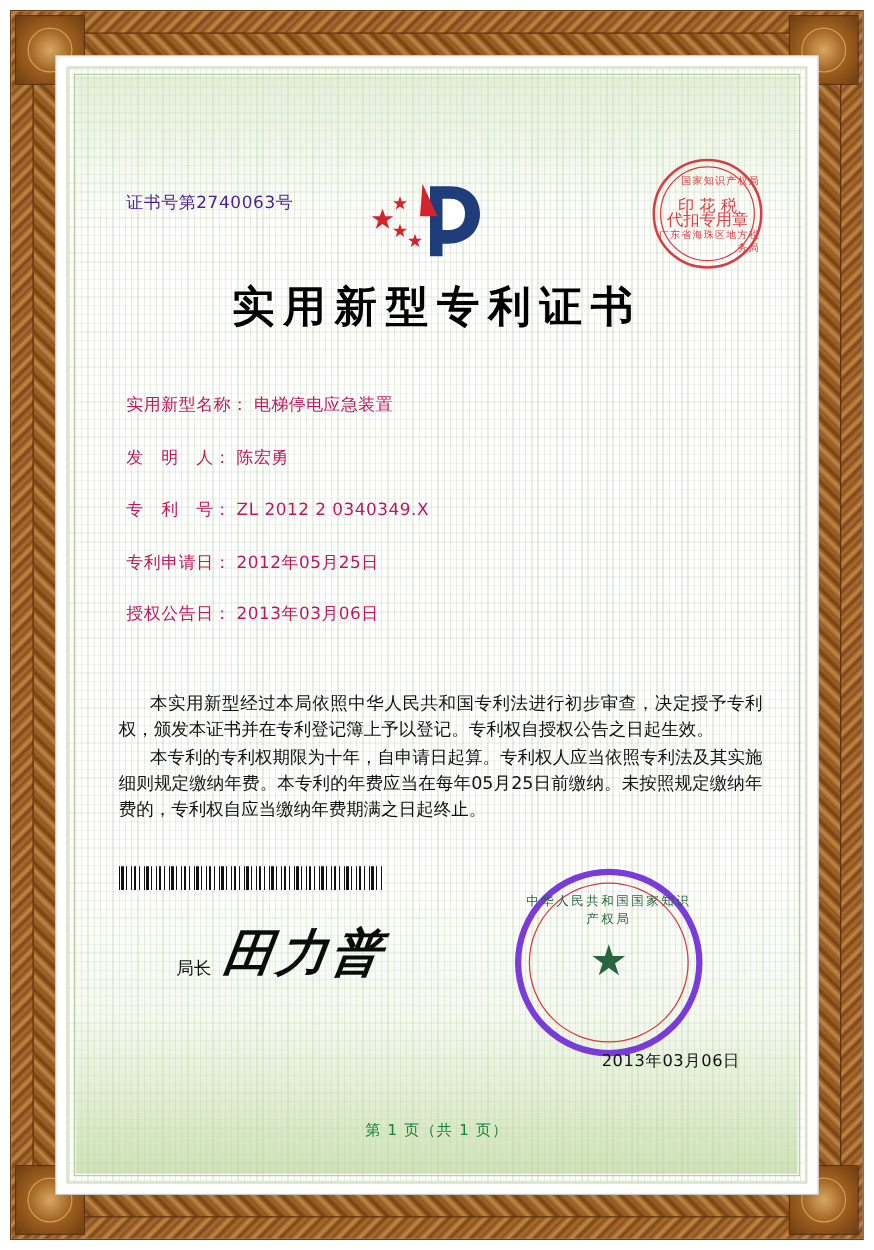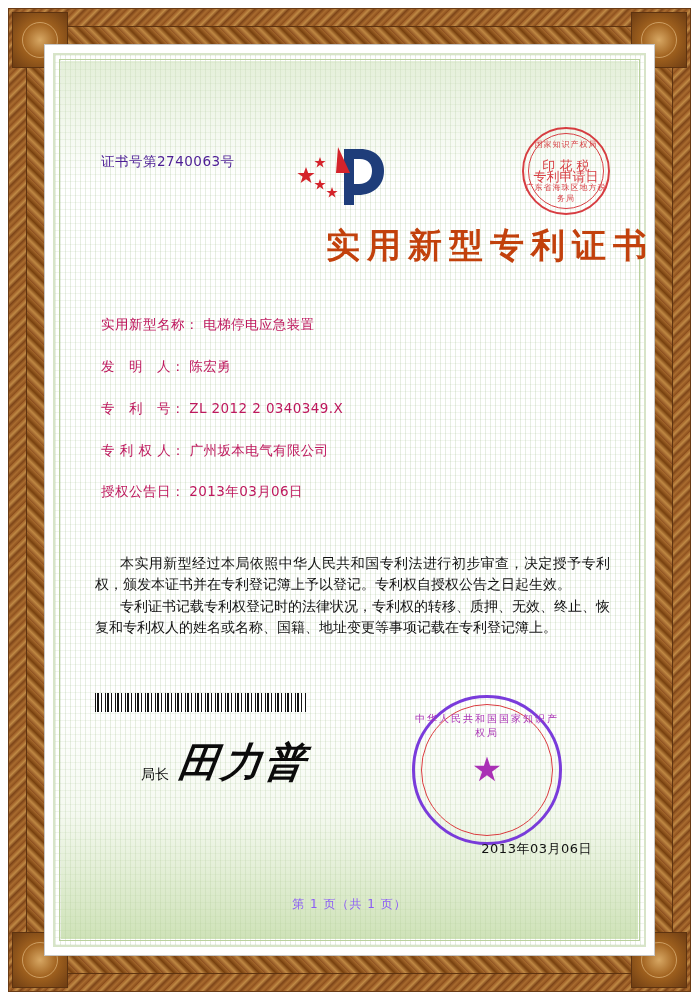--- a/index.html
+++ b/index.html
@@ -161,38 +161,38 @@
     top: 50%;
     transform: translateY(-50%);
     text-align: center;
     font-size: 13px;
     line-height: 11px;
     font-family: "DejaVu Serif", serif;
   }
   .stamp-tr .arc {
     position: absolute;
     left: 0; right: 0;
-    text-align: center;
+    text-align: right;
     font-size: 8px;
     font-family: "DejaVu Serif", serif;
     letter-spacing: 1px;
   }
   .stamp-tr .arc.top { top: 10px; }
   .stamp-tr .arc.bot { bottom: 9px; }
 
   .title {
     position: absolute;
     left: 0; right: 0;
     top: 178px;
-    text-align: right;
+    text-align: center;
     font-family: "DejaVu Serif", "Liberation Serif", serif;
     font-weight: bold;
     font-size: 34px;
     letter-spacing: 7px;
-    color: #c2410c;
+    color: #000000;
   }
 
   .fields {
     position: absolute;
     left: 56px;
     right: 48px;
     top: 272px;
     font-size: 13.5px;
     line-height: 1.1;
     color: #be185d;
@@ -255,23 +255,23 @@
     color: #0b0b0b;
     transform: skewX(-8deg);
   }
 
   .stamp-main {
     position: absolute;
     right: 92px;
     top: 650px;
     width: 150px;
     height: 150px;
-    border: 3px solid #6d28d9;
+    border: 5px solid #6d28d9;
     border-radius: 50%;
-    color: #a21caf;
+    color: #14532d;
     box-sizing: border-box;
     opacity: .9;
     margin-left: 28px;
   }
   .stamp-main .ring2 {
     position: absolute;
     left: 6px; top: 6px; right: 6px; bottom: 6px;
     border: 1px solid #d8262c;
     border-radius: 50%;
   }
@@ -298,21 +298,21 @@
     font-size: 13px;
     color: #111;
     letter-spacing: .5px;
   }
   .page-foot {
     position: absolute;
     left: 0; right: 0;
     bottom: 42px;
     text-align: center;
     font-size: 12px;
-    color: #8b5cf6;
+    color: #15803d;
     letter-spacing: 1px;
   }
 </style>
 </head>
 <body>
 
 <div class="page">
 
   <div class="border-outer"></div>
   <div class="border-inner-bevel"></div>
@@ -343,53 +343,53 @@
             <polygon points="42,44 43.4,48 47.6,48 44.2,50.6 45.5,54.6 42,52.1 38.5,54.6 39.8,50.6 36.4,48 40.6,48"></polygon>
           </g>
         </svg>
       </div>
 
       <div class="stamp-tr">
         <div class="ring"></div>
         <div class="arc top">国家知识产权局</div>
         <div class="mid">
           <div>印 花 税</div>
-          <div>专利申请日</div>
+          <div>代扣专用章</div>
         </div>
         <div class="arc bot">广东省海珠区地方税务局</div>
       </div>
 
       <div class="title">实用新型专利证书</div>
 
       <div class="fields">
         <div class="field">
           <span class="f-label">实用新型名称：</span>
           <span class="f-value">电梯停电应急装置</span>
         </div>
         <div class="field">
           <span class="f-label">发　明　人：</span>
           <span class="f-value">陈宏勇</span>
         </div>
         <div class="field">
           <span class="f-label">专　利　号：</span>
           <span class="f-value">ZL 2012 2 0340349.X</span>
         </div>
         <div class="field">
-          <span class="f-label">专 利 权 人：</span>
-          <span class="f-value">广州坂本电气有限公司</span>
+          <span class="f-label">专利申请日：</span>
+          <span class="f-value">2012年05月25日</span>
         </div>
         <div class="field">
           <span class="f-label">授权公告日：</span>
           <span class="f-value">2013年03月06日</span>
         </div>
       </div>
 
       <div class="paras">
         <p>本实用新型经过本局依照中华人民共和国专利法进行初步审查，决定授予专利权，颁发本证书并在专利登记簿上予以登记。专利权自授权公告之日起生效。</p>
-        <p>专利证书记载专利权登记时的法律状况，专利权的转移、质押、无效、终止、恢复和专利权人的姓名或名称、国籍、地址变更等事项记载在专利登记簿上。</p>
+        <p>本专利的专利权期限为十年，自申请日起算。专利权人应当依照专利法及其实施细则规定缴纳年费。本专利的年费应当在每年05月25日前缴纳。未按照规定缴纳年费的，专利权自应当缴纳年费期满之日起终止。</p>
       </div>
 
       <div class="barcode"></div>
 
       <div class="signature-row">
         <span class="sig-label">局长</span>
         <span class="sig-hand">田力普</span>
       </div>
 
       <div class="stamp-main">

